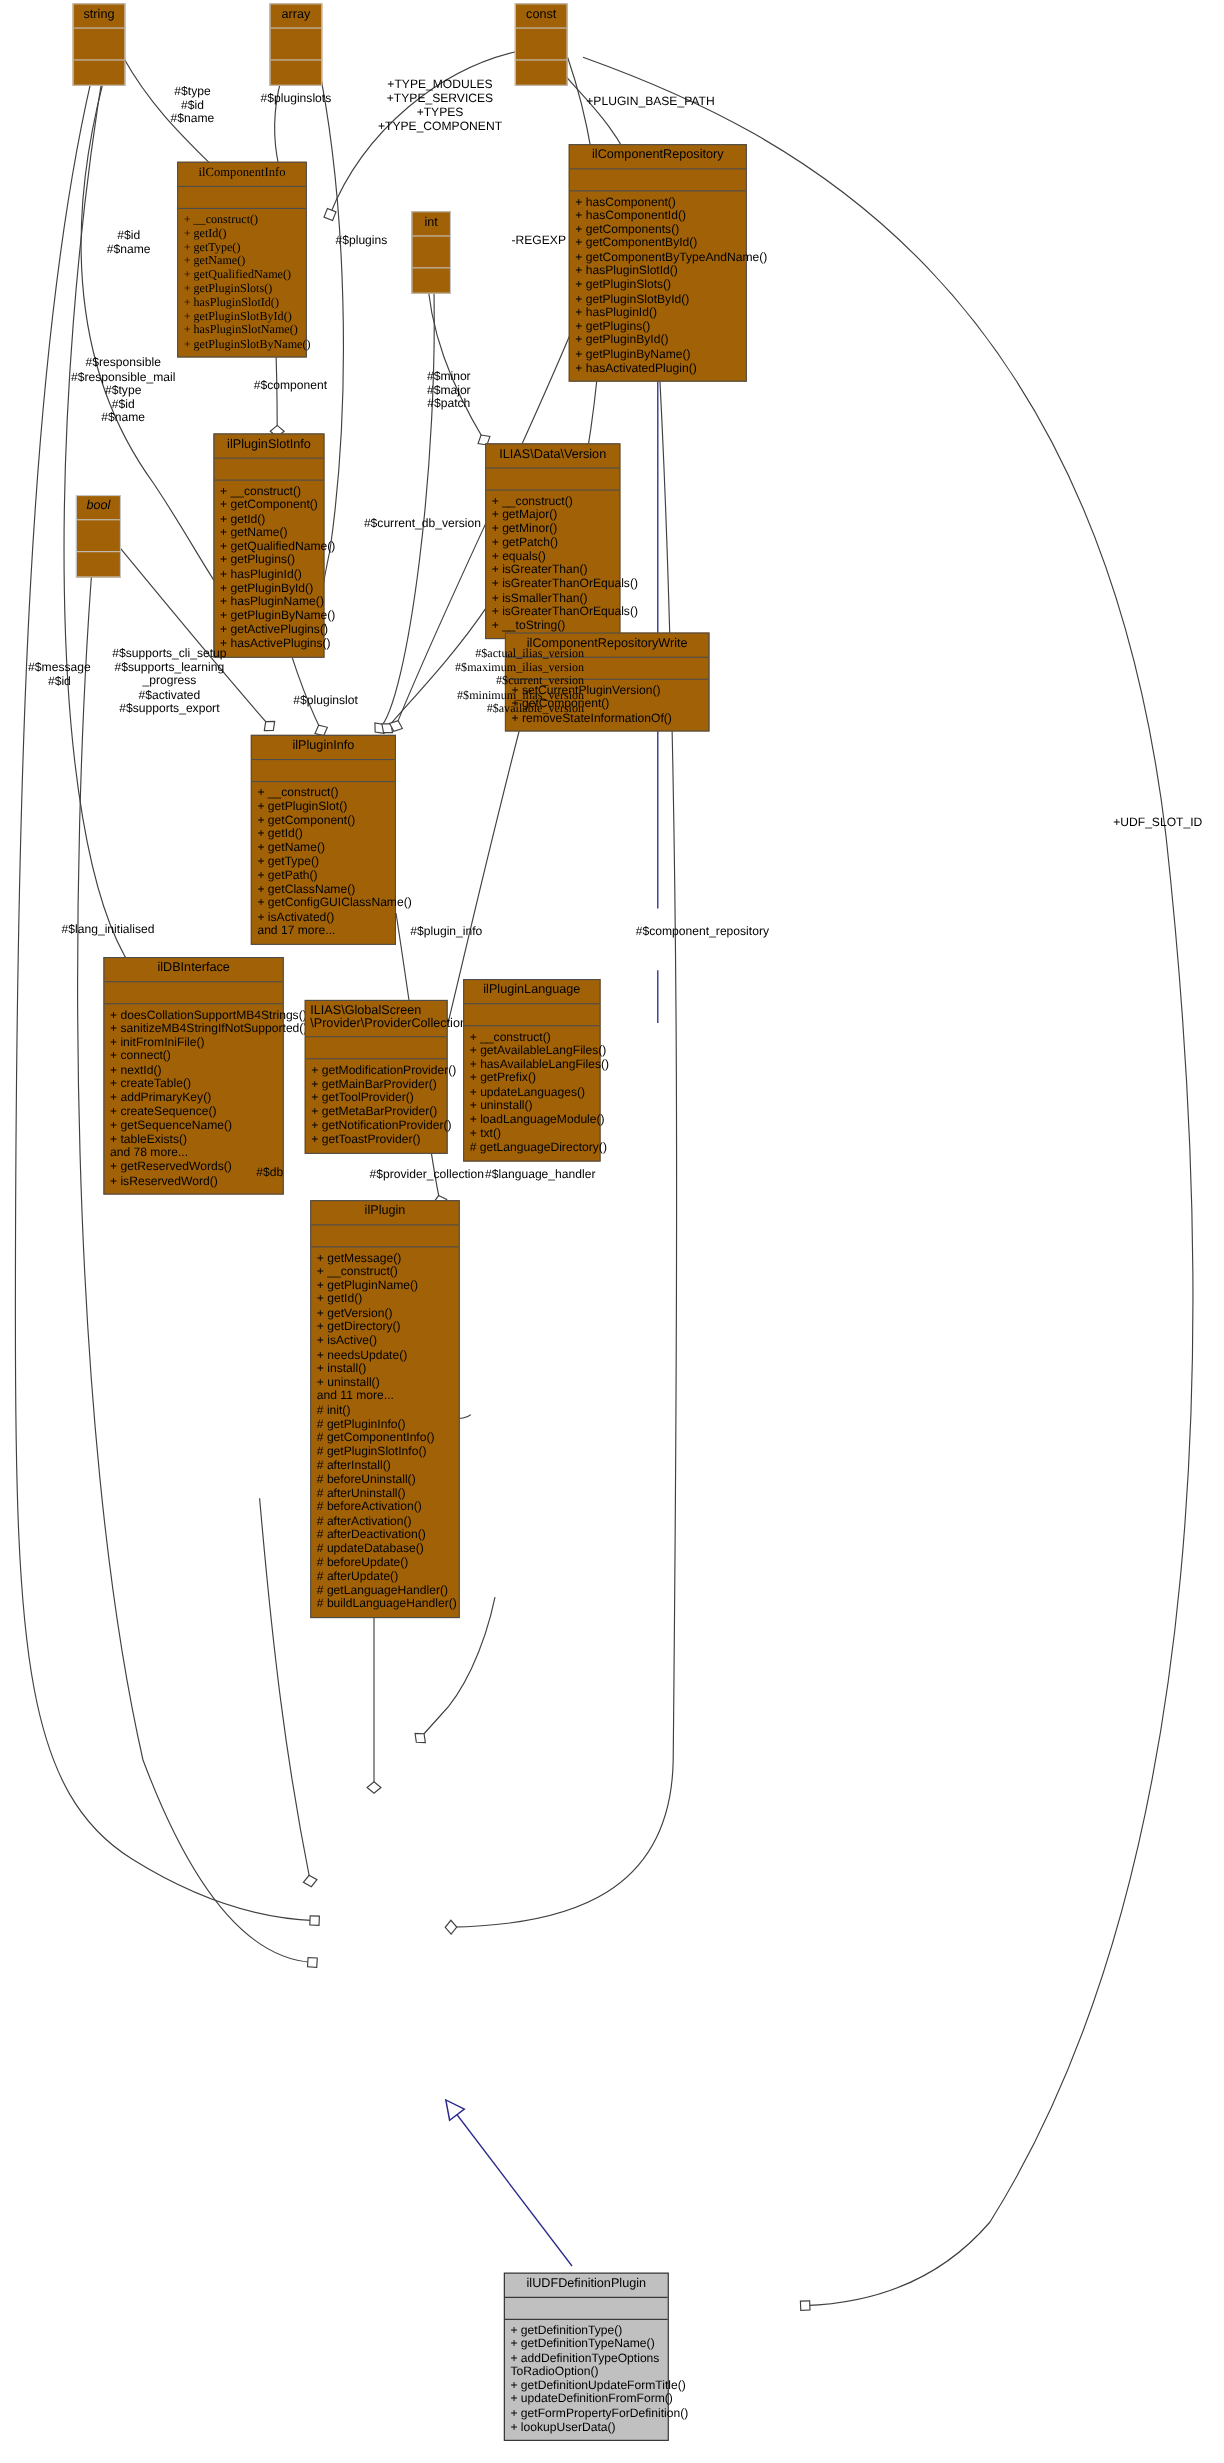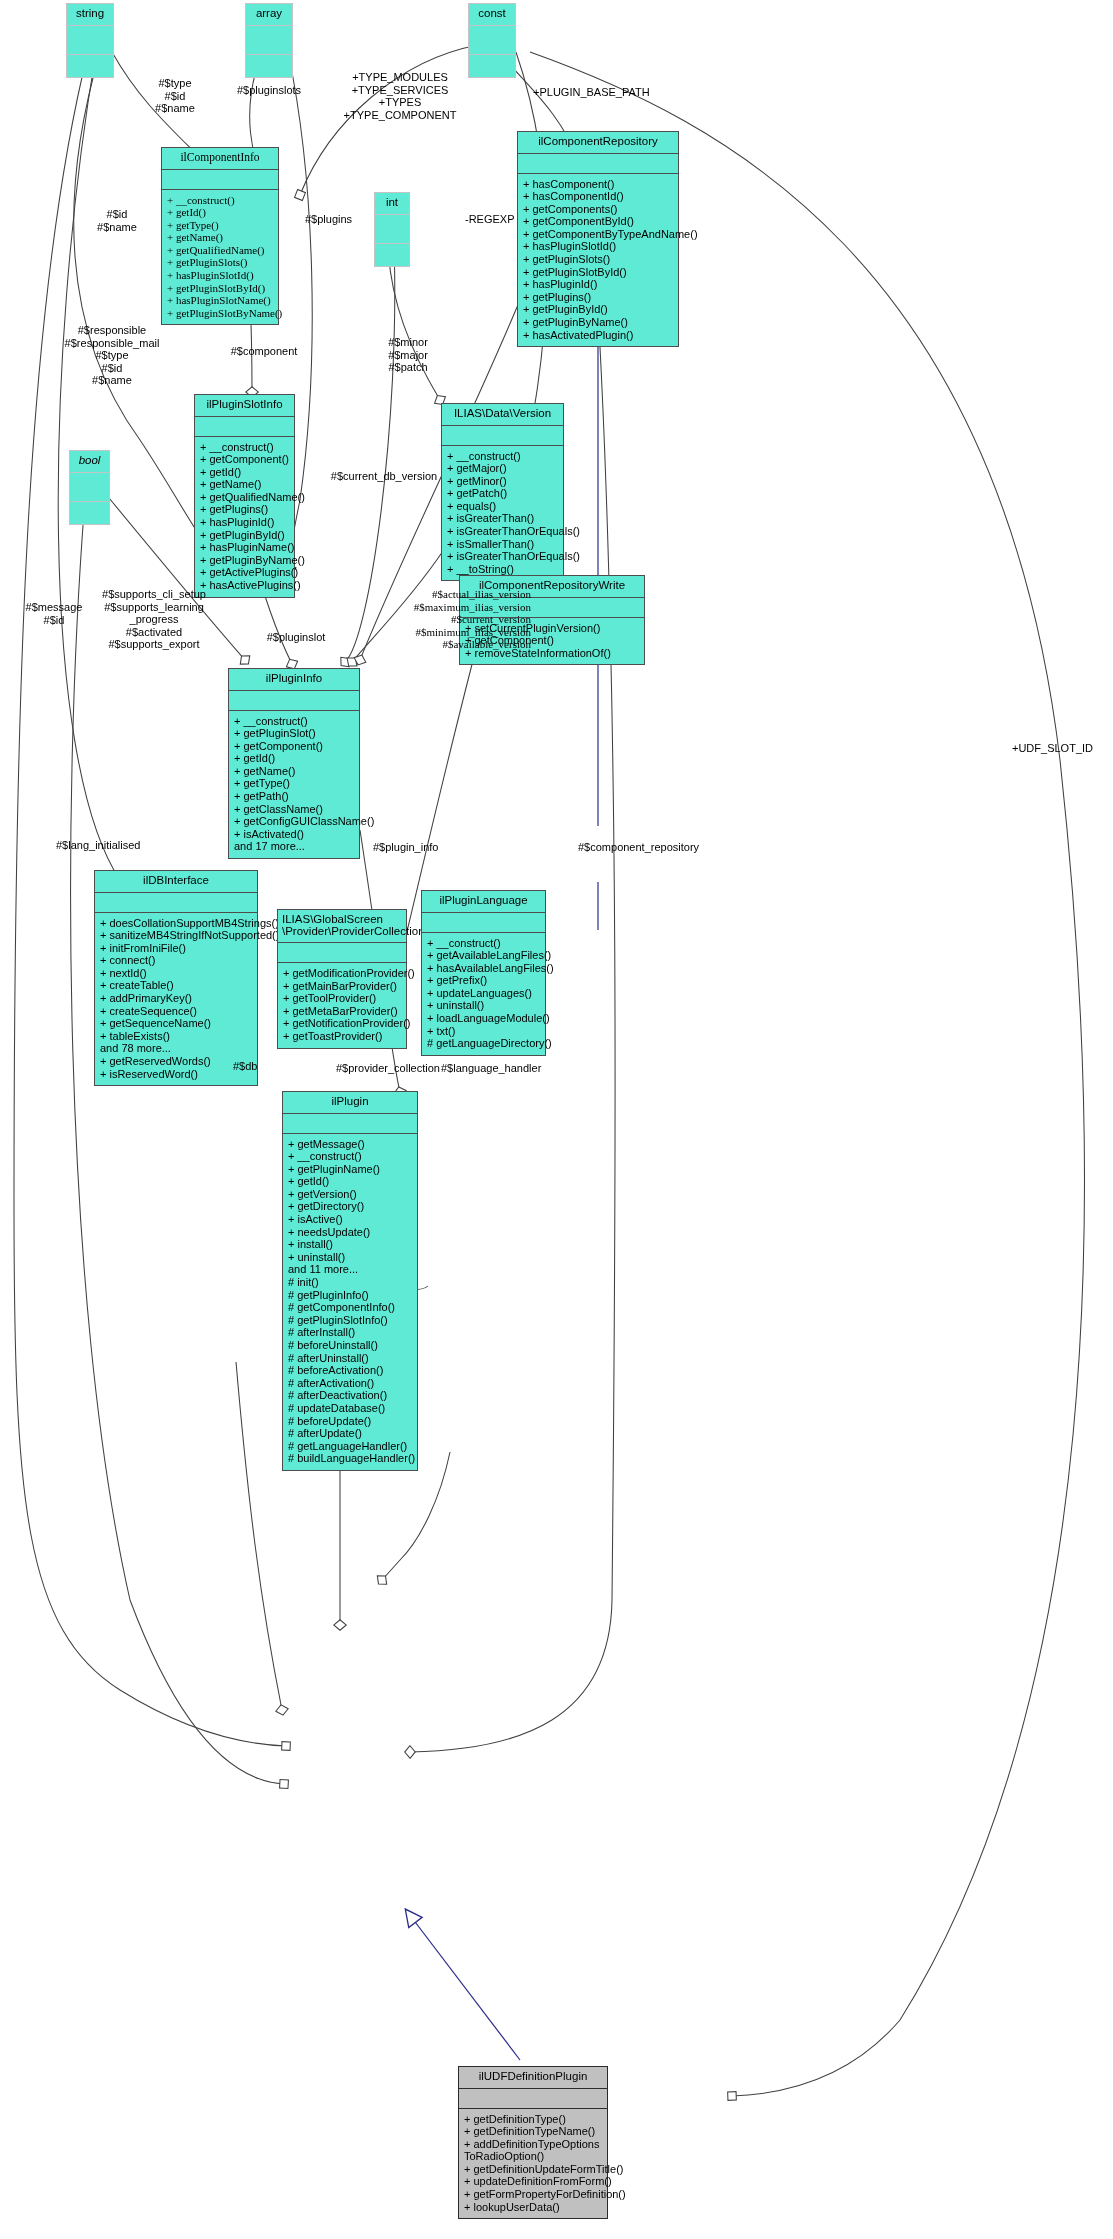--- a/index.html
+++ b/index.html
@@ -24,21 +24,21 @@
     top: 0;
     width: 1113px;
     height: 2239px;
     pointer-events: none;
   }
 
   
   .node {
     position: absolute;
     box-sizing: border-box;
-    background: #5eead4;
+    background: #a16207;
     border: 1px solid #4d4d4d;
     font-size: 11px;
     line-height: 1.0;
     z-index: 5;
   }
   .node.plain {
     border: 1px solid #c4c4c4;
   }
   .node.highlight {
     background: #c0c0c0;

